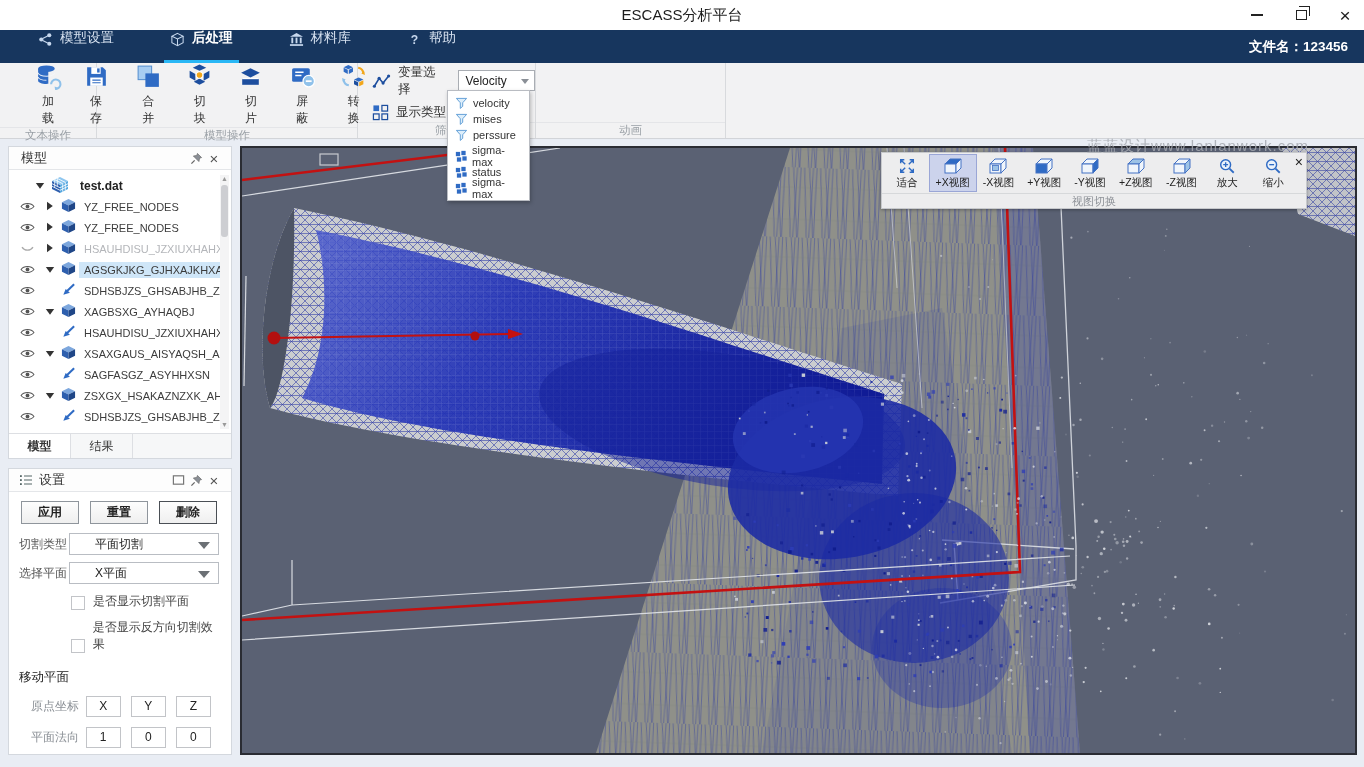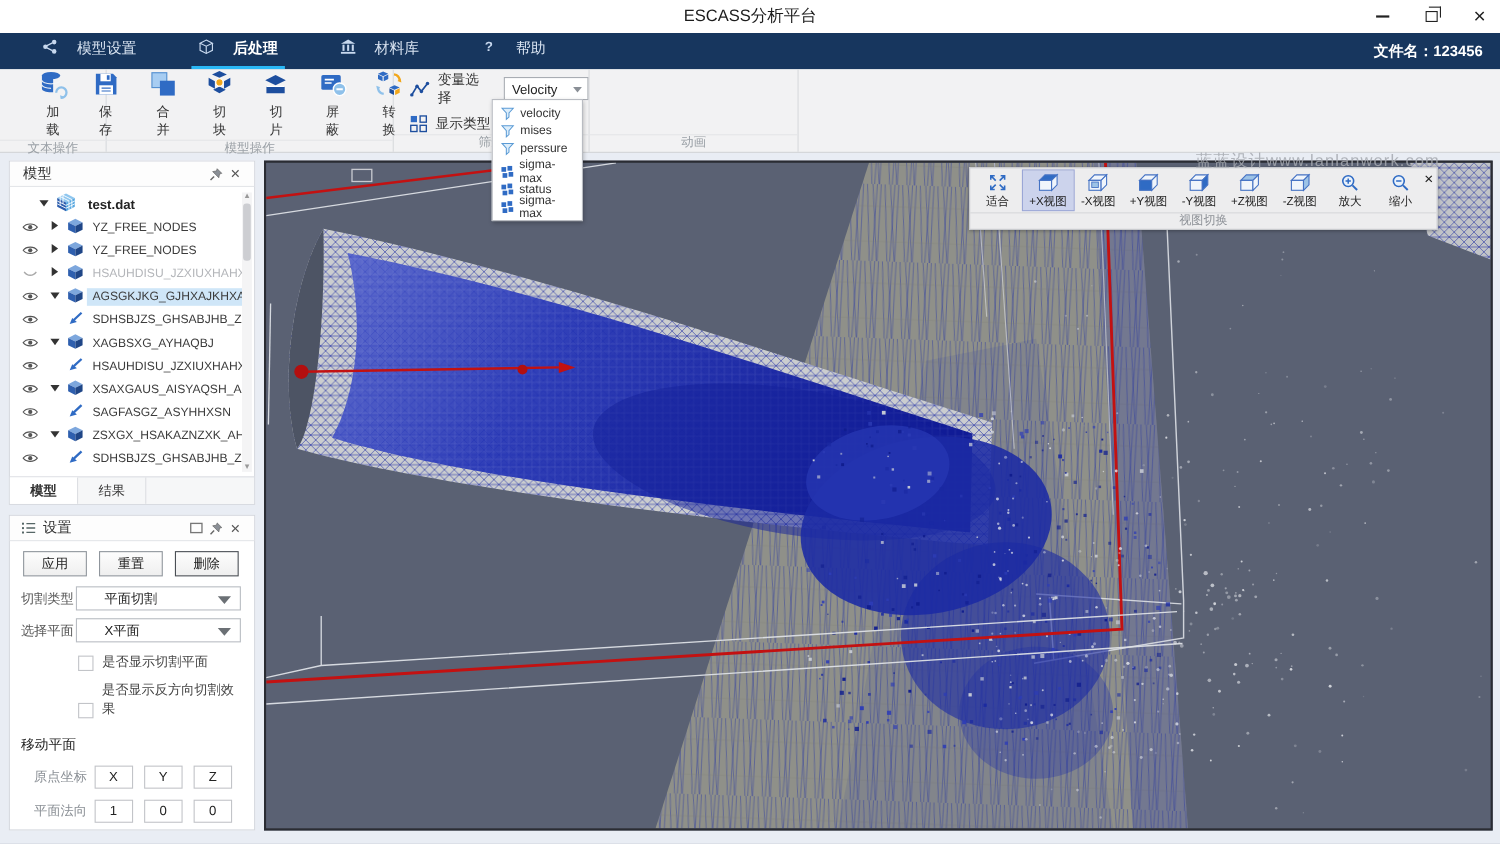--- a/index.html
+++ b/index.html
@@ -12,21 +12,21 @@
     font-size:15px;color:#1c1c1c;}
   #win-ctrls{position:absolute;right:8px;top:0;height:30px;display:flex;align-items:center;gap:22px;}
   .win-btn{width:22px;height:22px;display:flex;align-items:center;justify-content:center;cursor:default;color:#222;}
   .g-min{display:block;width:12px;height:0;border-bottom:2px solid #222;}
   .g-restore{position:relative;display:block;width:11px;height:10px;border:1.4px solid #222;background:#fff;}
   .g-restore:before{content:'';position:absolute;left:2px;top:-5px;width:10px;height:9px;border:1.4px solid #222;border-bottom:none;border-left:none;background:transparent;}
   .g-close{font-size:19px;line-height:19px;font-weight:400;}
   
   #menubar{position:absolute;left:0;top:30px;width:1364px;height:33px;background:#17365e;display:flex;align-items:stretch;}
   #menu-items{display:flex;align-items:stretch;padding-left:26px;}
-  .menu-item{position:relative;display:flex;align-items:flex-start;gap:17px;padding:5px 12px;margin-right:32px;
+  .menu-item{position:relative;display:flex;align-items:flex-end;gap:7px;padding:16px 12px;margin-right:32px;
     color:#d7e2f0;font-size:13.5px;cursor:default;}
   .menu-item.active{color:#ffffff;font-weight:bold;}
   .menu-item.active:after{content:'';position:absolute;left:6px;right:6px;bottom:0;height:3px;background:#29b7f5;}
   #file-label{position:absolute;right:16px;top:0;height:33px;line-height:33px;color:#ffffff;font-size:13.5px;font-weight:bold;}
   
   #ribbon{position:absolute;left:0;top:63px;width:1364px;height:76px;background:#f2f2f3;border-bottom:1px solid #d2d4d8;display:flex;}
   .rgroup{position:relative;height:100%;border-right:1px solid #d8dadd;display:flex;flex-direction:column;}
   .g-body{flex:1;display:flex;align-items:center;}
   .g-label{height:16px;line-height:14px;text-align:center;font-size:11.5px;color:#9aA0a6;border-top:1px solid #e4e5e8;}
   .big-btn{width:47px;display:flex;flex-direction:column;align-items:center;gap:3px;cursor:default;padding-left:48px;}
@@ -66,21 +66,21 @@
   #tree-sb{position:absolute;right:2px;top:28px;bottom:29px;width:9px;background:#f4f4f5;}
   #tree-sb .sb-up,#tree-sb .sb-dn{position:absolute;left:1px;width:7px;height:8px;color:#999;font-size:7px;line-height:8px;text-align:center;}
   #tree-sb .sb-up{top:0;} #tree-sb .sb-dn{bottom:0;}
   #tree-sb .sb-thumb{position:absolute;left:1px;top:10px;width:7px;height:52px;background:#cdced2;border-radius:3px;}
   
   #model-tabs{position:absolute;left:0;right:0;bottom:0;height:25px;border-top:1px solid #dddfe3;display:flex;background:#f6f7f8;}
   .mtab{width:62px;display:flex;align-items:center;justify-content:center;font-size:12px;color:#333;border-right:1px solid #dddfe3;cursor:default;}
   .mtab.active{background:#ffffff;font-weight:bold;}
   
   #settings-body{position:absolute;left:0;right:0;top:24px;bottom:0;padding:8px 10px;}
-  .sbtn-row{display:flex;gap:11px;padding-left:2px;margin-bottom:9px;}
+  .sbtn-row{display:flex;gap:11px;padding-left:2px;margin-bottom:9px;font-weight:bold;}
   .sbtn{width:58px;height:23px;border:1px solid #8f959c;background:linear-gradient(#fdfdfd,#efefef);
     font-size:12px;color:#222;display:flex;align-items:center;justify-content:center;cursor:default;}
   .sbtn.strong{border-color:#4a4f55;}
   .fld-row{display:flex;align-items:center;margin-bottom:7px;}
   .fld-label{width:50px;font-size:12px;color:#555;}
   .fld-select{position:relative;flex:0 0 150px;height:22px;border:1px solid #b9bdc3;background:#fff;font-size:12px;color:#222;
     display:flex;align-items:center;padding:0 25px;cursor:default;}
   .fld-select .sel-arr{position:absolute;right:8px;top:8px;width:0;height:0;border-left:6px solid transparent;border-right:6px solid transparent;border-top:7px solid #6b7075;}
   .chk-row{display:flex;align-items:flex-end;gap:8px;margin:9px 0 0 52px;font-size:12px;color:#444;}
   .chk-box{width:14px;height:14px;border:1px solid #c2c4c8;background:#fff;cursor:default;}

